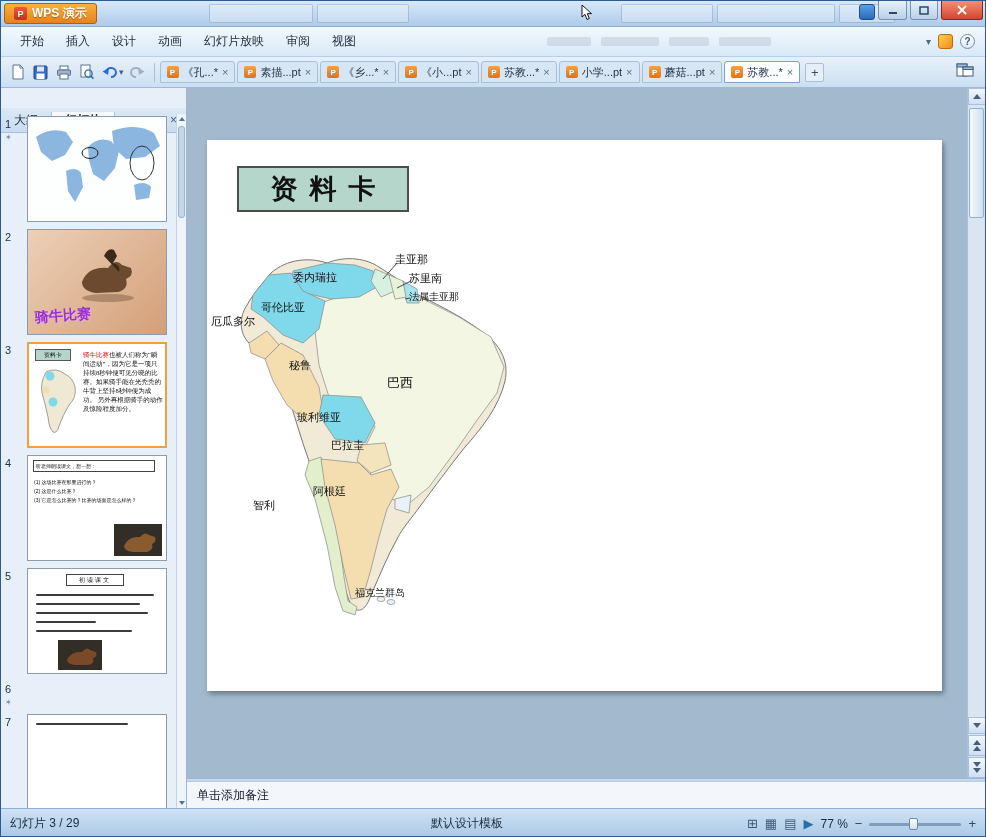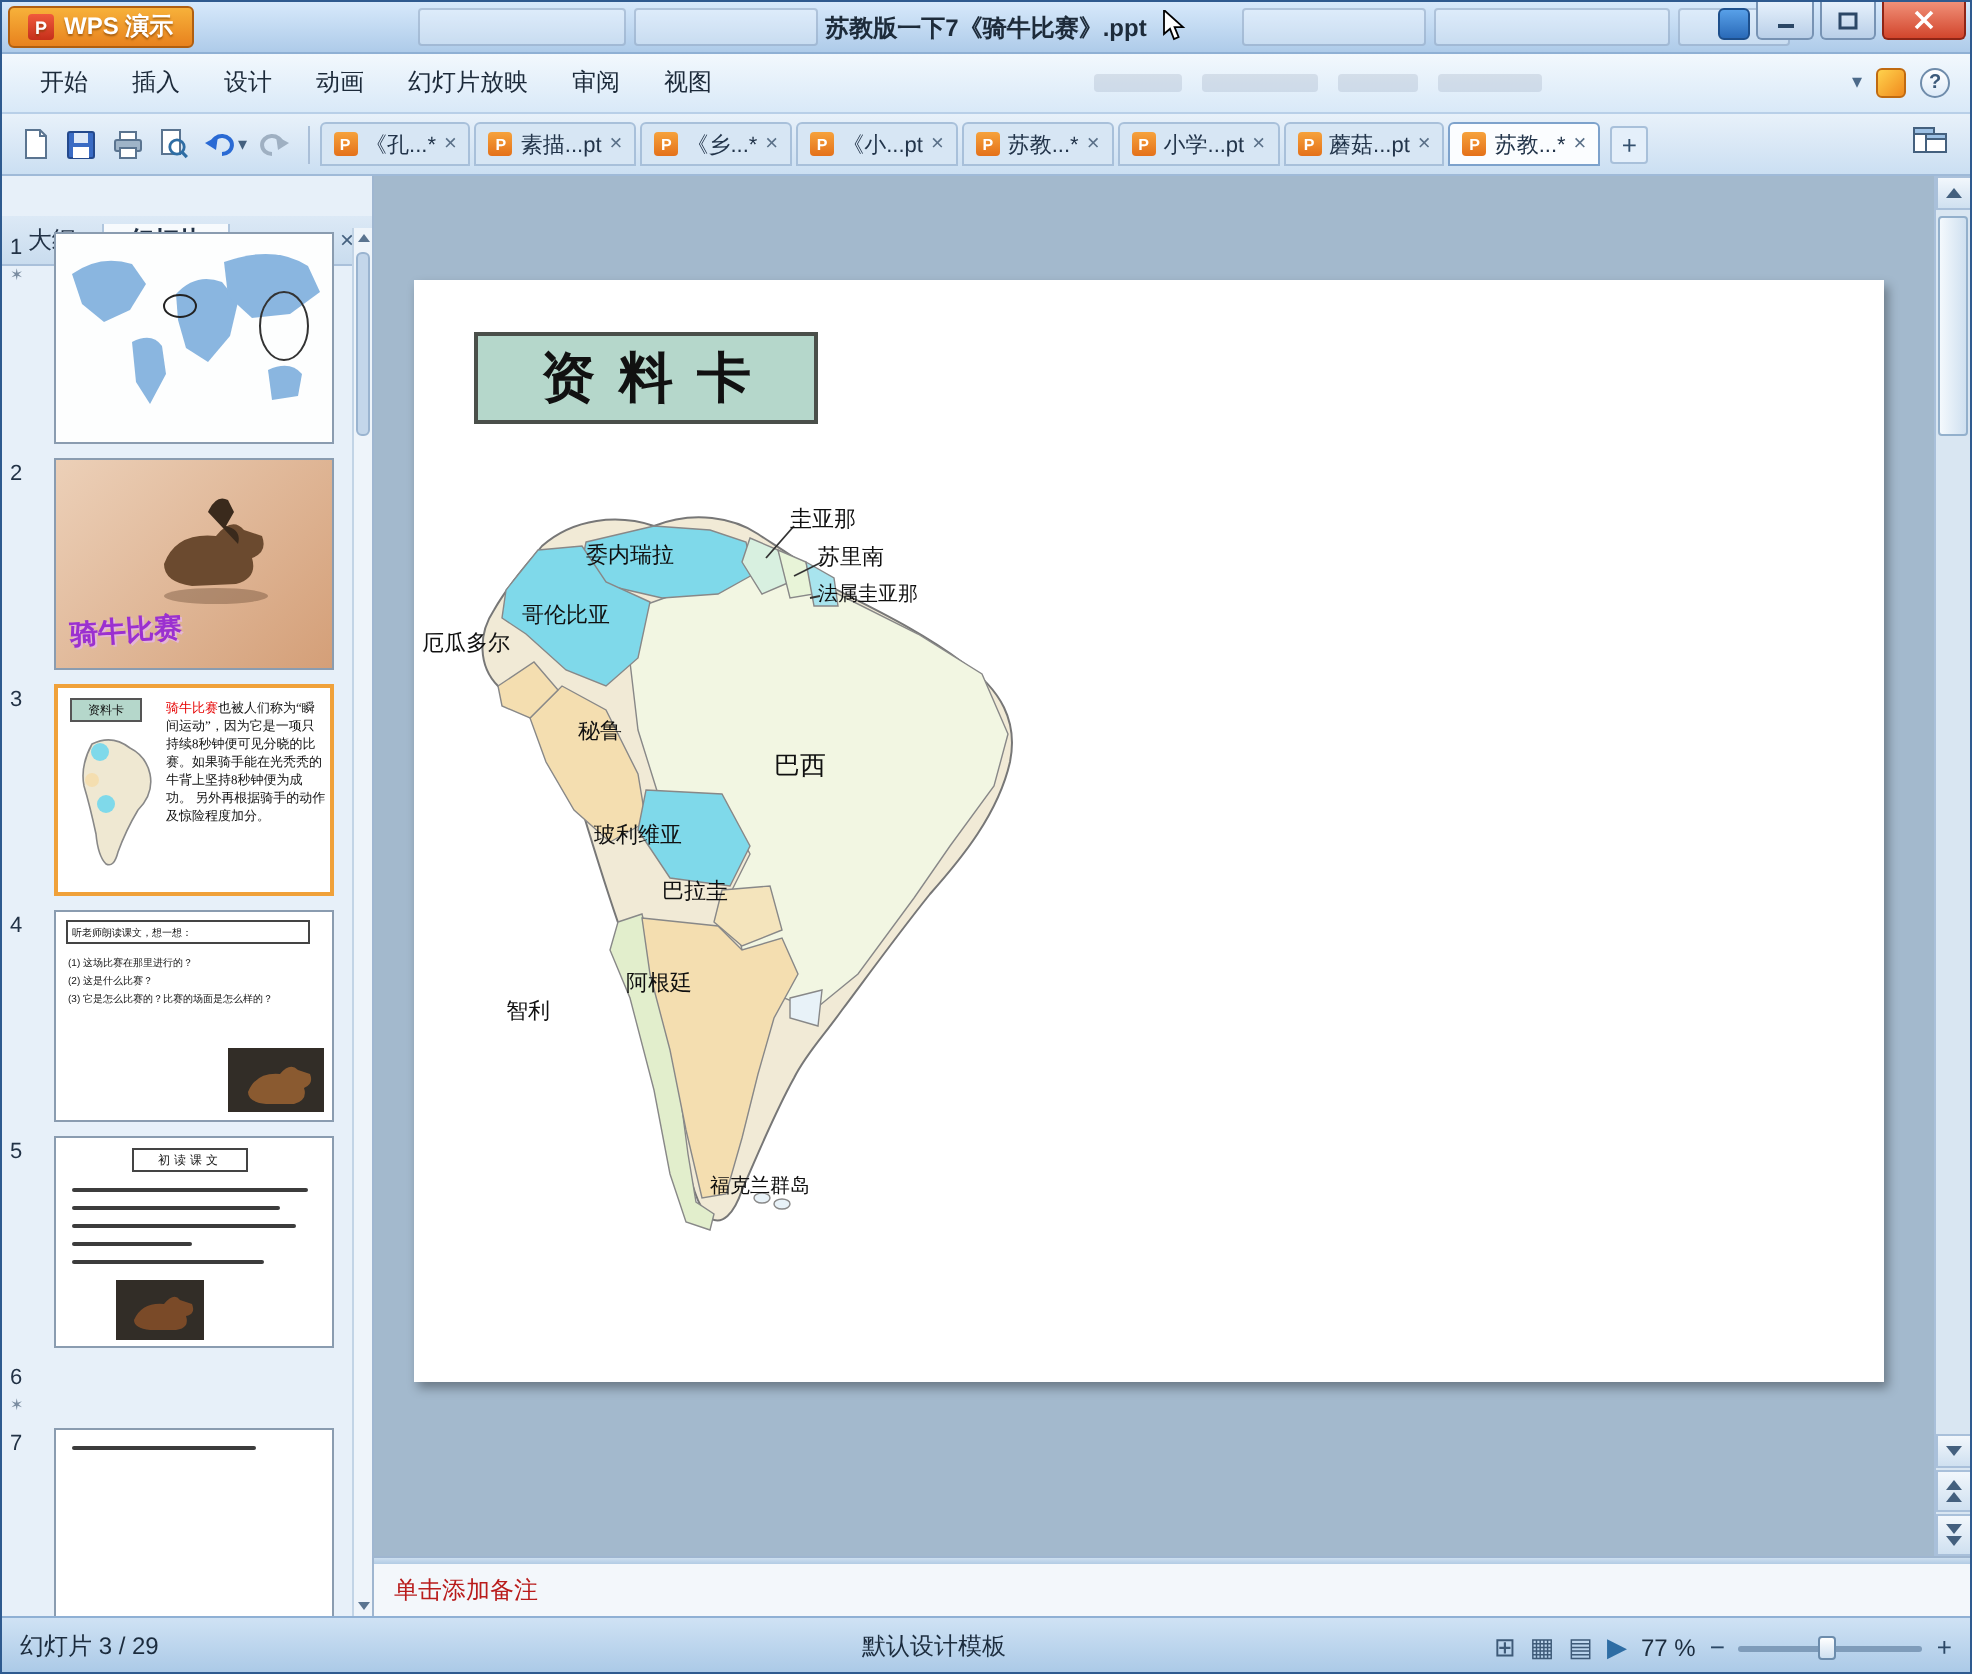--- a/index.html
+++ b/index.html
@@ -105,21 +105,21 @@
   .vscroll { position:absolute; right:0; top:0; width:18px; bottom:0; background:#d9e6f2; border-left:1px solid #a9c0da; }
   .sb-btn { position:absolute; left:0; width:18px; height:17px; background:linear-gradient(#f2f7fc,#cfe0f0); border:1px solid #a9c0da; display:flex; align-items:center; justify-content:center; }
   .sb-thumb { position:absolute; left:1px; top:20px; width:15px; height:110px; background:linear-gradient(90deg,#f4f9fd,#cfe0f0); border:1px solid #93b0cc; border-radius:2px; }
   .c-up { width:0;height:0;border-left:4px solid transparent;border-right:4px solid transparent;border-bottom:5px solid #44607e; }
   .c-dn { width:0;height:0;border-left:4px solid transparent;border-right:4px solid transparent;border-top:5px solid #44607e; }
   .dbl { display:flex; flex-direction:column; gap:1px; align-items:center; }
 
   
   .notes { position:absolute; left:186px; top:777px; right:0; height:30px; background:#f3f7fb; border-top:1px solid #9fb6d0; }
   .notes-splitter { position:absolute; left:0; right:0; top:0; height:3px; background:linear-gradient(#cddff0,#b2cbe4); }
-  .notes-text { position:absolute; left:10px; top:8px; font-size:12px; color:#b91c1c;text-align:right; }
+  .notes-text { position:absolute; left:10px; top:8px; font-size:12px; color:#0f172a;text-align:right; }
 
   .statusbar { position:absolute; left:0; top:807px; width:100%; height:30px; display:flex; align-items:center;
     background:linear-gradient(#cfe2f4,#a9c8e6); border-top:1px solid #8fb0d4; font-size:12px; color:#1c2c3e; padding:0 9px; }
   .template-name { position:absolute; left:430px; }
   .sb-rightgrp { margin-left:auto; display:flex; align-items:center; gap:7px; }
   .view-ic { font-size:13px; color:#3e5a78; line-height:1; }
   .play-ic { color:#2e6da4; }
   .zoom-slider { position:relative; width:92px; height:16px; }
   .zoom-track { position:absolute; left:0; right:0; top:7px; height:3px; background:#7f9cba; border-radius:2px; }
   .zoom-thumb { position:absolute; left:40px; top:2px; width:9px; height:12px; background:linear-gradient(#fff,#cfe0f0); border:1px solid #6c8cac; border-radius:2px; }
@@ -133,21 +133,20 @@
   <div class="titlebar">
     <div class="app-btn">
       <span class="app-logo">P</span>
       <span>WPS 演示</span>
     </div>
     <div class="ghost-tab g1"></div>
     <div class="ghost-tab g2"></div>
     <div class="ghost-tab g3"></div>
     <div class="ghost-tab g4"></div>
     <div class="ghost-tab g5"></div>
-    <div class="title-text">苏教版一下7《骑牛比赛》.ppt</div>
     <svg class="cursor-svg" width="12" height="16" viewBox="0 0 12 16">
       <path d="M1,0 L1,12 L4,9.4 L6,14.5 L8.3,13.5 L6.3,8.6 L10.5,8.6 Z" fill="#fff" stroke="#000" stroke-width="0.9"></path>
     </svg>
     <div class="tb-right">
       <span class="tb-appicon"></span>
       <div class="winbtn min">
         <svg width="10" height="9" viewBox="0 0 10 9">
             <rect x="1" y="6" width="8" height="2" fill="#2b4766"></rect>
           </svg>
       </div>

